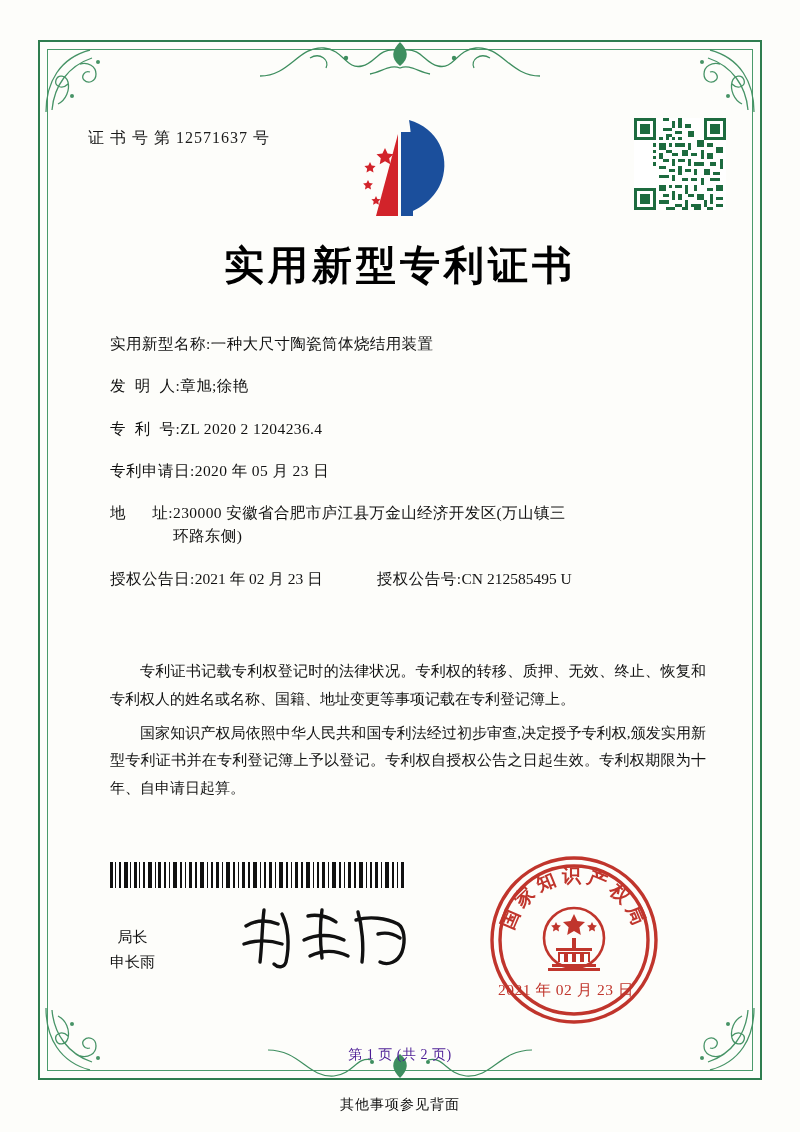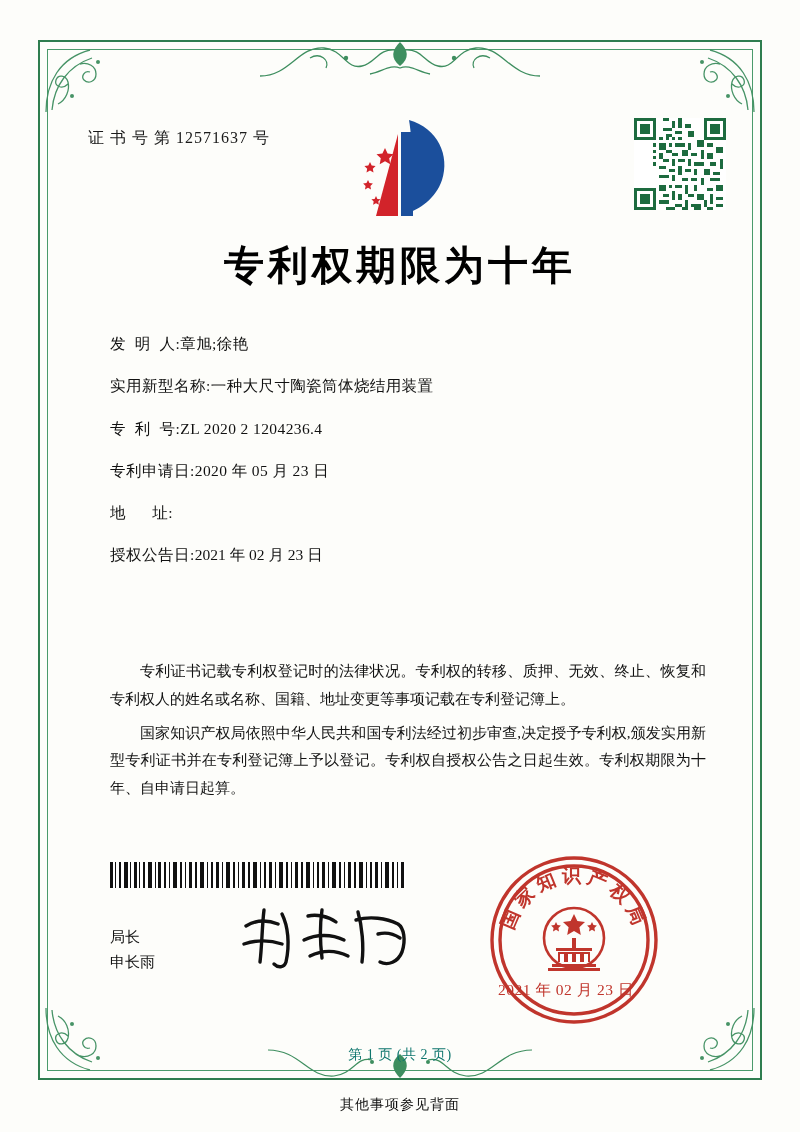--- a/index.html
+++ b/index.html
@@ -161,20 +161,21 @@
   }
   .barcode svg { width: 100%; height: 100%; display: block; }
 
   
   .sig-labels {
     position: absolute;
     left: 110px; top: 925px;
     font-size: 15px;
     line-height: 1.65;
     color: #111;
+    text-align: center;
   }
   .signature {
     position: absolute;
     left: 238px; top: 900px;
     width: 180px; height: 76px;
     color: #111;
   }
   .signature svg { width: 100%; height: 100%; display: block; }
 
   
@@ -192,21 +193,21 @@
     color: #c0352c;
     letter-spacing: 0.5px;
   }
 
   
   .page-no {
     position: absolute;
     left: 0; right: 0; bottom: 68px;
     text-align: center;
     font-size: 14px;
-    color: #0f766e;
+    color: #4c1d95;
     letter-spacing: 0.5px;
   }
   .foot-note {
     position: absolute;
     left: 0; right: 0; bottom: 18px;
     text-align: center;
     font-size: 14px;
     color: #111;
     letter-spacing: 1px;
     margin-top: 32px;
@@ -394,53 +395,61 @@
         <path d="M22 26h1v2h-1z"></path>
           <path d="M26 27h2v1h-2z"></path>
         <path d="M10 28h3v1h-3z"></path>
           <path d="M15 28h2v1h-2z"></path>
           <path d="M19 28h2v1h-2z"></path>
           <path d="M23 28h2v1h-2z"></path>
       </g>
     </svg>
   </div>
 
-  <div class="title">专利权期限为十年</div>
+  <div class="title">实用新型专利证书</div>
 
   <div class="fields">
+
+    <div class="field">
+      <span class="label">实用新型名称:</span>
+      <span class="value">一种大尺寸陶瓷筒体烧结用装置</span>
+    </div>
 
     <div class="field">
       <span class="label">发  明  人:</span>
       <span class="value">章旭;徐艳</span>
     </div>
 
     <div class="field">
-      <span class="label">实用新型名称:</span>
-      <span class="value">一种大尺寸陶瓷筒体烧结用装置</span>
-    </div>
-
-    <div class="field">
       <span class="label">专  利  号:</span>
       <span class="value">ZL 2020 2 1204236.4</span>
     </div>
 
     <div class="field">
       <span class="label">专利申请日:</span>
       <span class="value">2020 年 05 月 23 日</span>
     </div>
 
 
     <div class="field">
       <span class="label">地      址:</span>
+      <span class="value">
+        <span>230000  安徽省合肥市庐江县万金山经济开发区(万山镇三</span>
+        <span class="line2">环路东侧)</span>
+      </span>
     </div>
 
     <div class="field two-col">
       <div class="two-col-wrap">
         <span class="label">授权公告日:</span>
         <span>2021 年 02 月 23 日</span>
+        <span class="seg2">
+          <span class="label">授权公告号:</span>
+          <span>CN 212585495 U</span>
+        </span>
       </div>
     </div>
   </div>
 
   <div class="paras">
     <p>专利证书记载专利权登记时的法律状况。专利权的转移、质押、无效、终止、恢复和专利权人的姓名或名称、国籍、地址变更等事项记载在专利登记簿上。</p>
     <p>国家知识产权局依照中华人民共和国专利法经过初步审查,决定授予专利权,颁发实用新型专利证书并在专利登记簿上予以登记。专利权自授权公告之日起生效。专利权期限为十年、自申请日起算。</p>
   </div>
 
   <div class="barcode">

